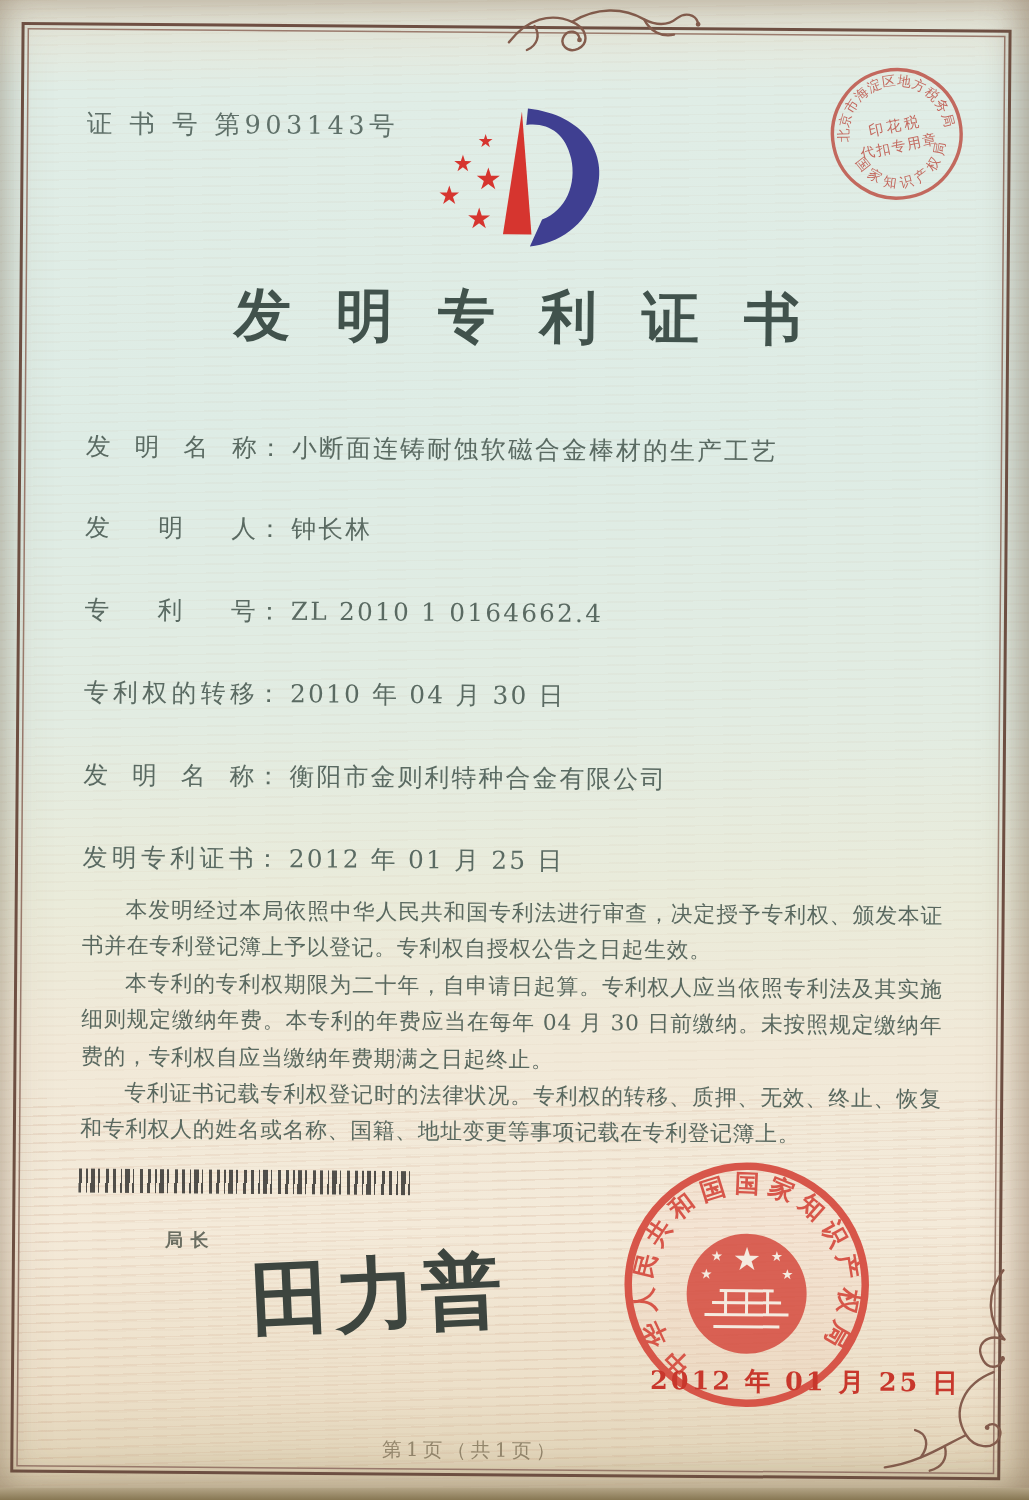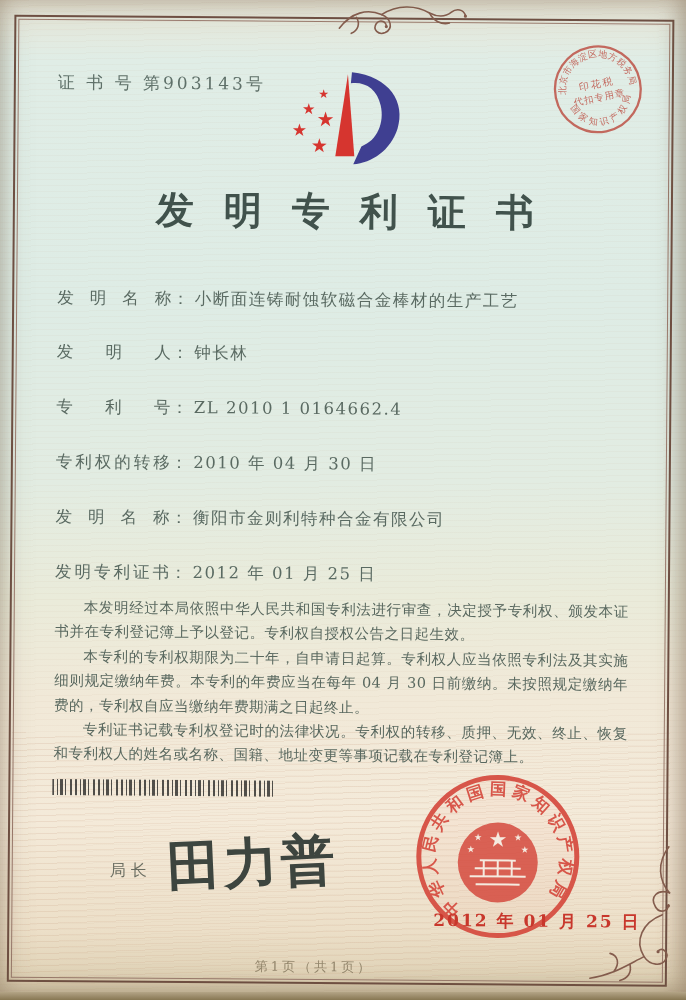--- a/index.html
+++ b/index.html
@@ -35,21 +35,21 @@
   .row-0{top:289px;} .row-1{top:343px;} .row-2{top:398px;}
   .row-3{top:453px;} .row-4{top:508px;} .row-5{top:563px;}
   .paragraphs{position:absolute;left:56px;top:597px;width:574px;
     font-size:14.5px;line-height:24.4px;color:#59685f;text-align:justify;}
   .paragraphs p{margin:0;text-indent:2em;letter-spacing:0.5px;}
   .barcode{position:absolute;left:55px;top:781px;width:224px;height:16px;opacity:0.82;
     background:
      repeating-linear-gradient(90deg,#2d2d2b 0 2px,transparent 2px 5px,#2d2d2b 5px 6px,transparent 6px 8px,
        #2d2d2b 8px 11px,transparent 11px 13px,#2d2d2b 13px 14px,transparent 14px 18px,
        #2d2d2b 18px 20px,transparent 20px 23px);}
-  .sig-title{position:absolute;left:113px;top:862px;font-size:16px;letter-spacing:5px;color:#6b6e62;}
+  .sig-title{position:absolute;left:113px;top:820px;font-size:12px;letter-spacing:5px;color:#6b6e62;font-weight:bold;}
   .sig-name{position:absolute;left:170px;top:828px;font-size:54px;letter-spacing:3px;
     color:#3d453f;transform:rotate(-3deg);font-weight:600;}
   .seal{position:absolute;left:417px;top:771px;width:168px;height:168px;opacity:0.9;}
   .seal-date{position:absolute;left:437px;top:908px;font-size:17px;letter-spacing:2px;
     color:#c8372c;font-weight:600;}
   .footer{position:absolute;left:0;top:958px;width:100%;text-align:center;
     transform:translateX(-25px);font-size:13px;letter-spacing:3px;color:#93866c;}
 </style>
 </head>
 <body>

